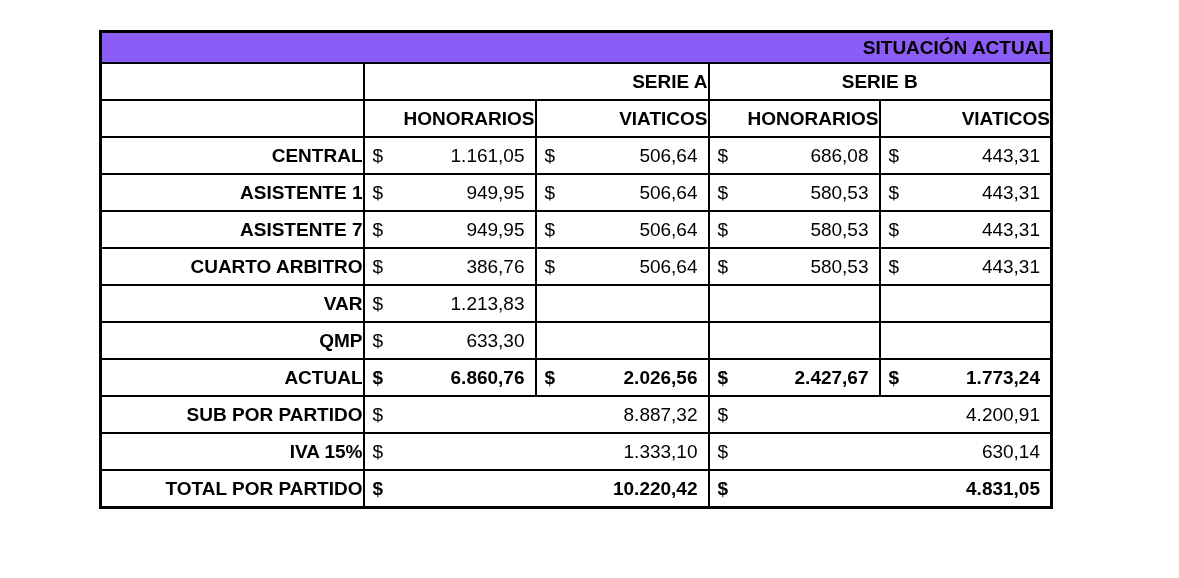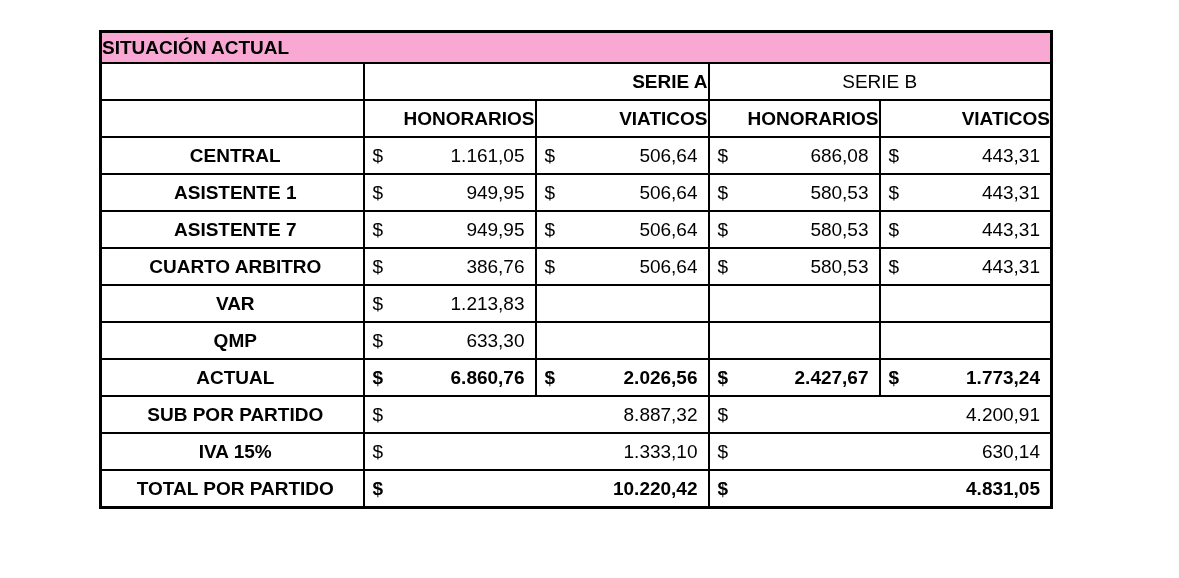--- a/index.html
+++ b/index.html
@@ -18,28 +18,28 @@
     height:35px;
     padding:0;
     font-size:19px;
     font-weight:normal;
     white-space:nowrap;
     overflow:hidden;
     vertical-align:middle;
   }
   tr.title-row th {
     height:29px;
-    background:#f9a8d4;
+    background:#8b5cf6;
     font-weight:bold;
-    text-align:left;
+    text-align:right;
   }
   .grp { text-align:right; font-weight:bold; }
-  .grp-normal { text-align:center; font-weight:normal; }
+  .grp-normal { text-align:center; font-weight:bold; }
   .sub { text-align:right; font-weight:bold; }
-  .lbl { font-weight:bold; text-align:center; padding-left:6px; }
+  .lbl { font-weight:bold; text-align:right; padding-left:6px; }
   .acct {
     display:flex; justify-content:space-between; align-items:center;
     padding:0 10px 0 8px; height:100%;
   }
   tr.bold-row td { font-weight:bold; }
 </style>
 </head>
 <body>
 
 <div class="sheet">

